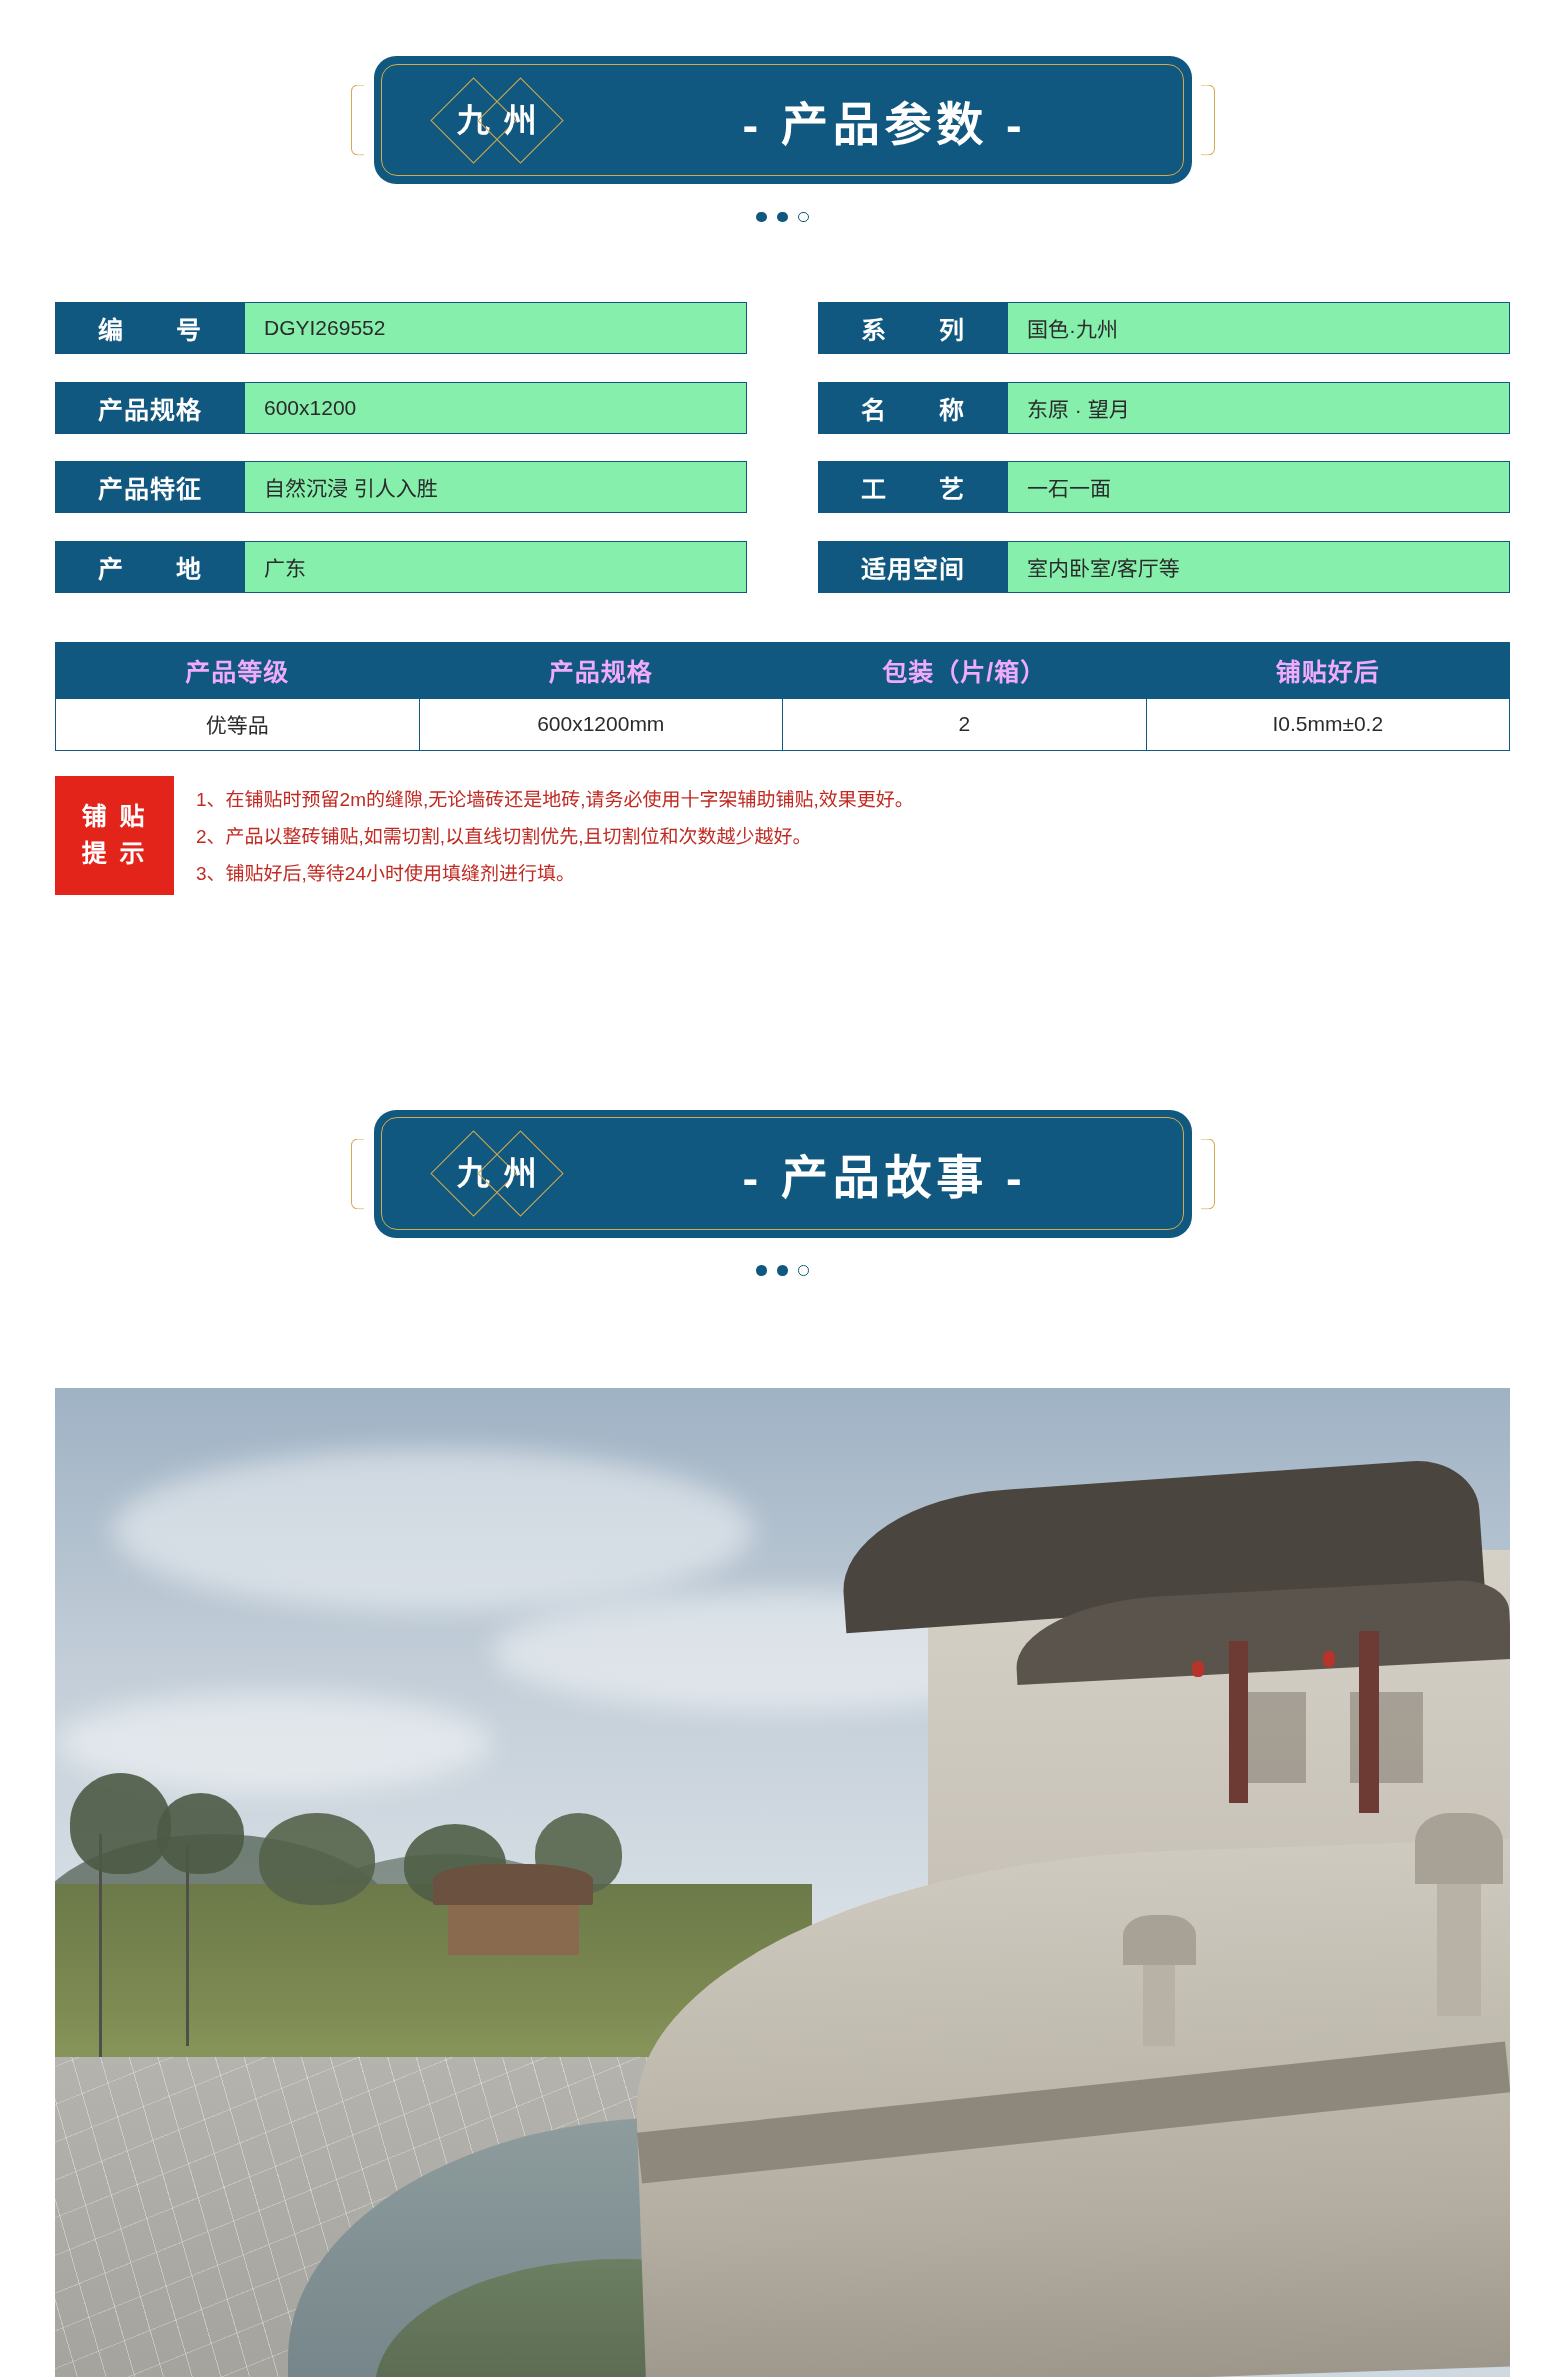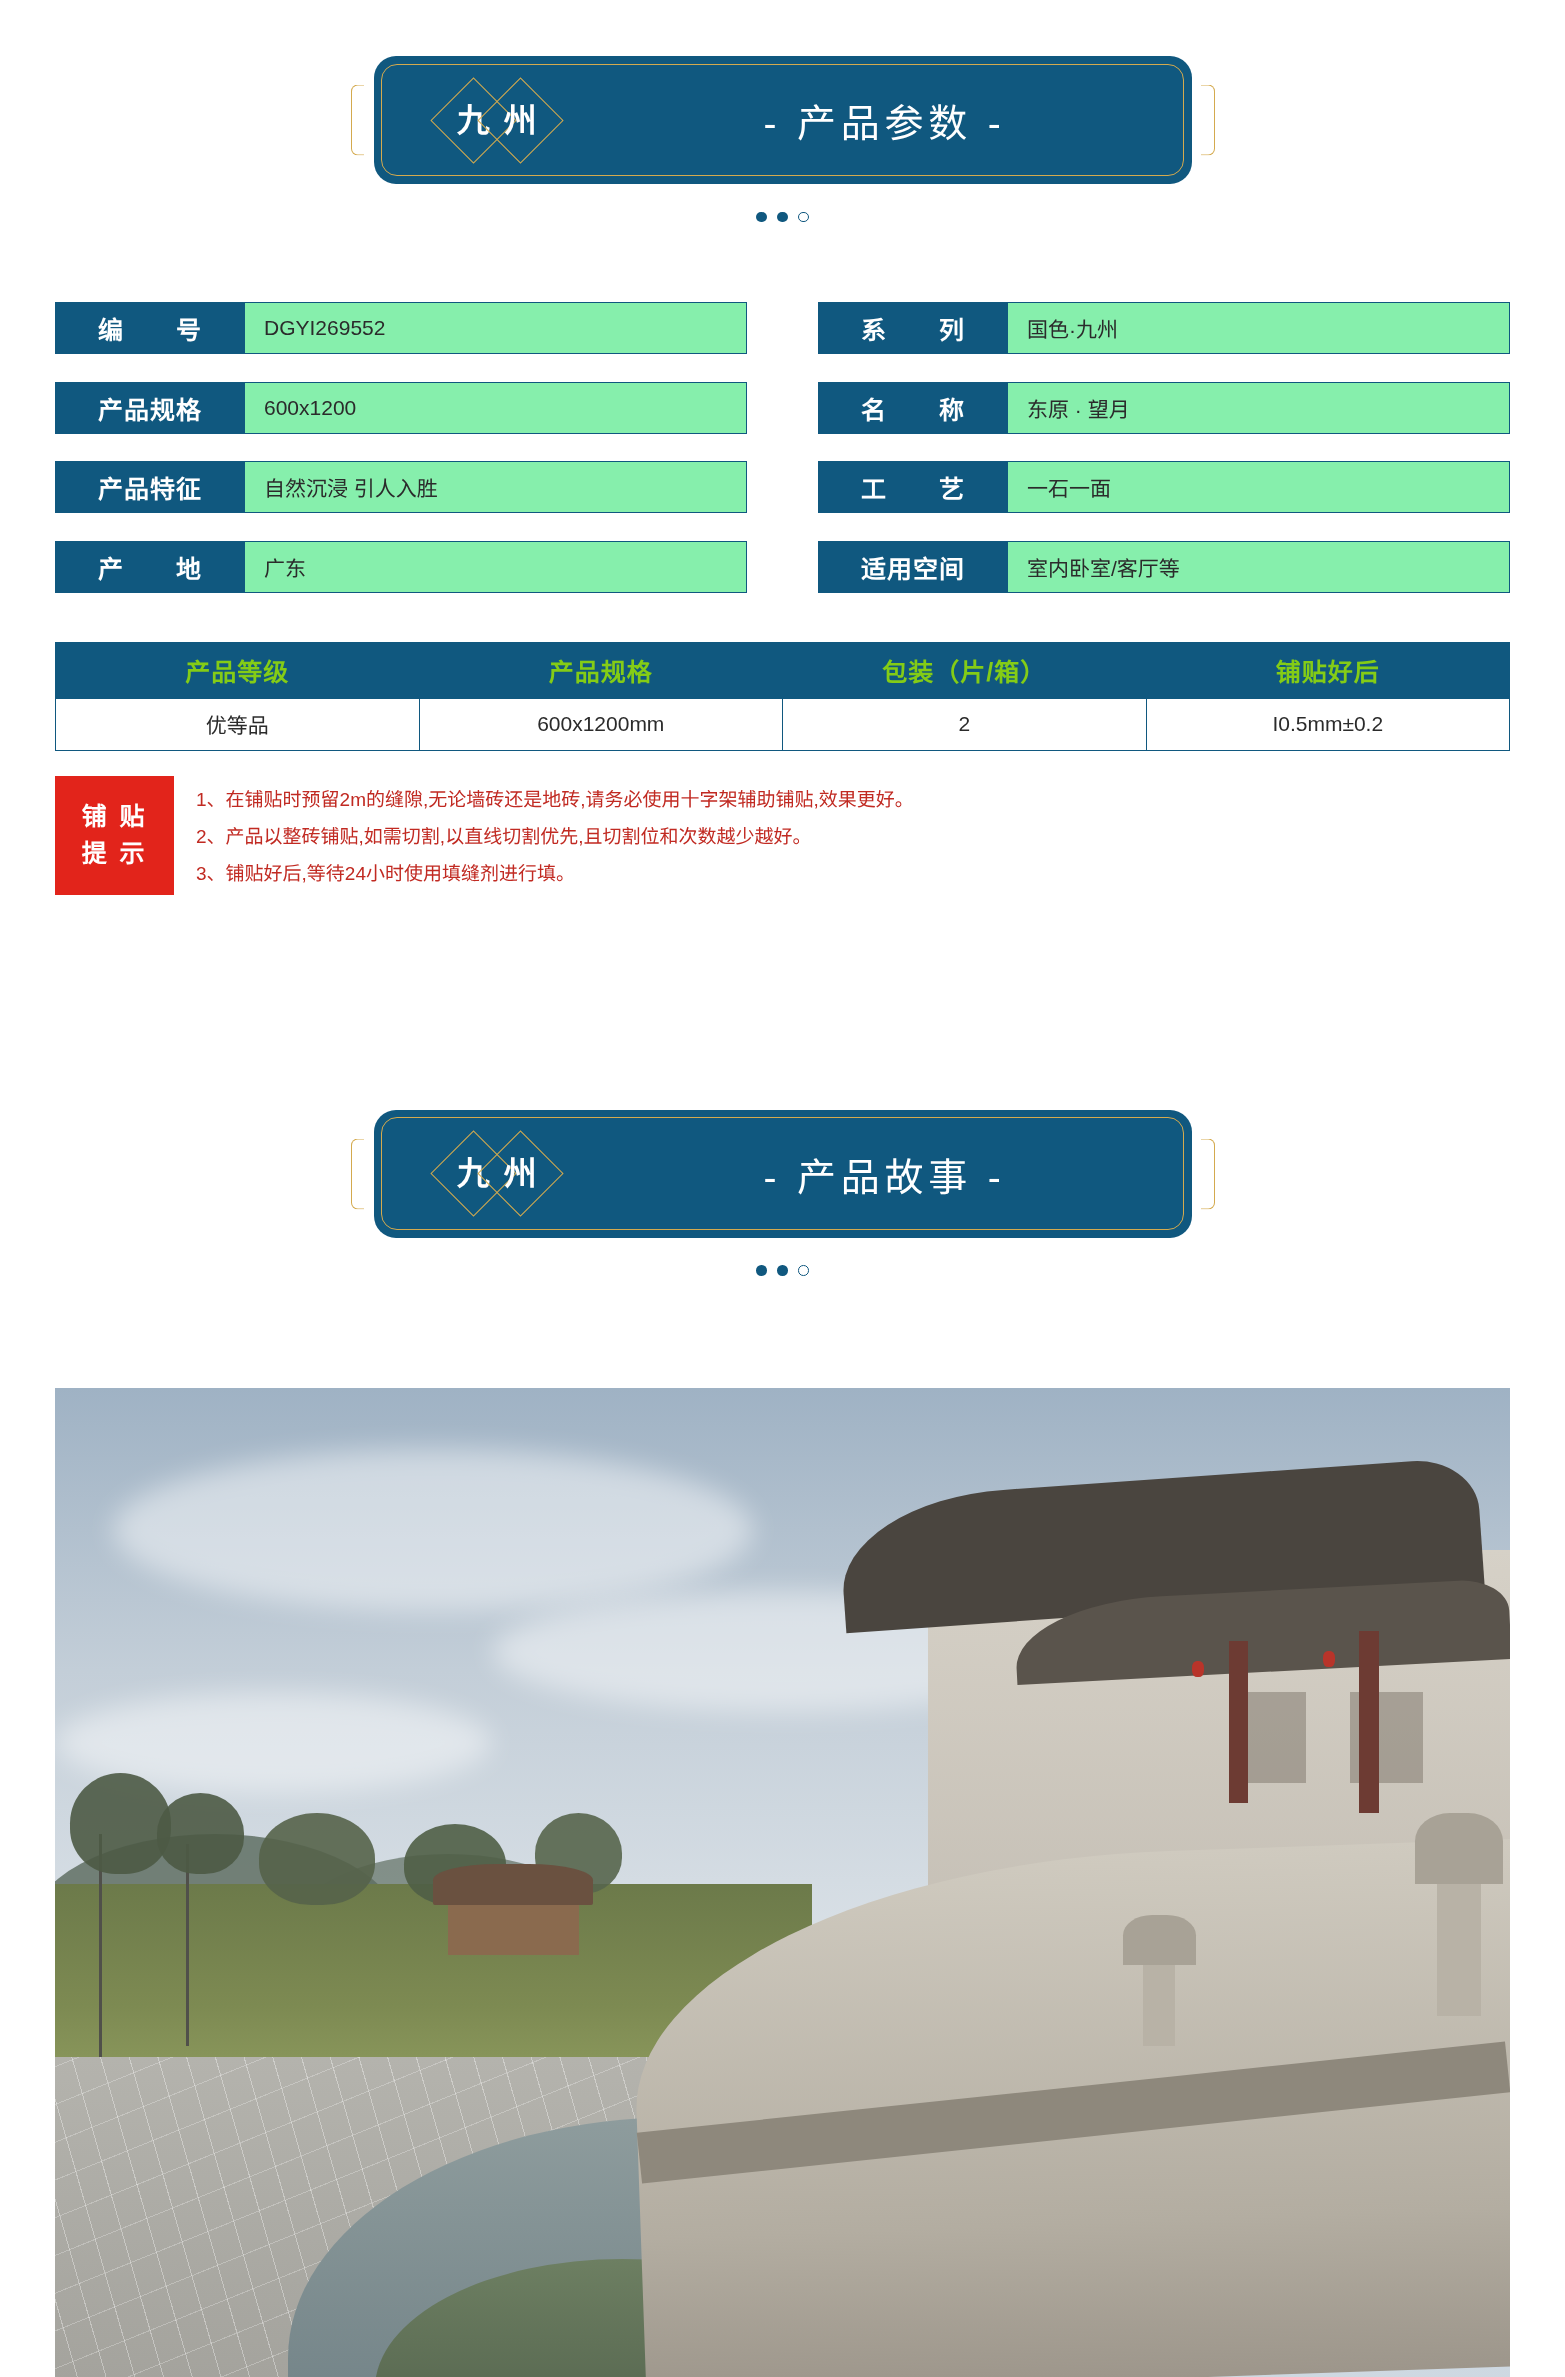--- a/index.html
+++ b/index.html
@@ -78,22 +78,22 @@
     transform: rotate(-45deg);
     color: #ffffff;
     font-size: 33px;
     font-weight: bold;
     letter-spacing: 1px;
     line-height: 1;
   }
   .banner-title {
     flex: 1;
     color: #ffffff;
-    font-size: 39px;
-    font-weight: normal;
+    font-size: 47px;
+    font-weight: bold;
     letter-spacing: 4.8px;
     padding-right: 43px;
     text-align: center;
     white-space: nowrap;
   }
   .banner-cap {
     position: absolute;
     top: 50%;
     width: 13.3px;
     height: 71px;
@@ -165,21 +165,21 @@
 
   
   .spec-table {
     margin: 49px auto 0;
     width: 1455px;
     border-collapse: collapse;
     table-layout: fixed;
   }
   .spec-table th {
     background: #10587f;
-    color: #84cc16;
+    color: #f0abfc;
     font-size: 25px;
     font-weight: bold;
     height: 53px;
     letter-spacing: 1px;
     border: 1.4px solid #10587f;
   }
   .spec-table td {
     border: 1.4px solid #10587f;
     height: 49px;
     text-align: center;

